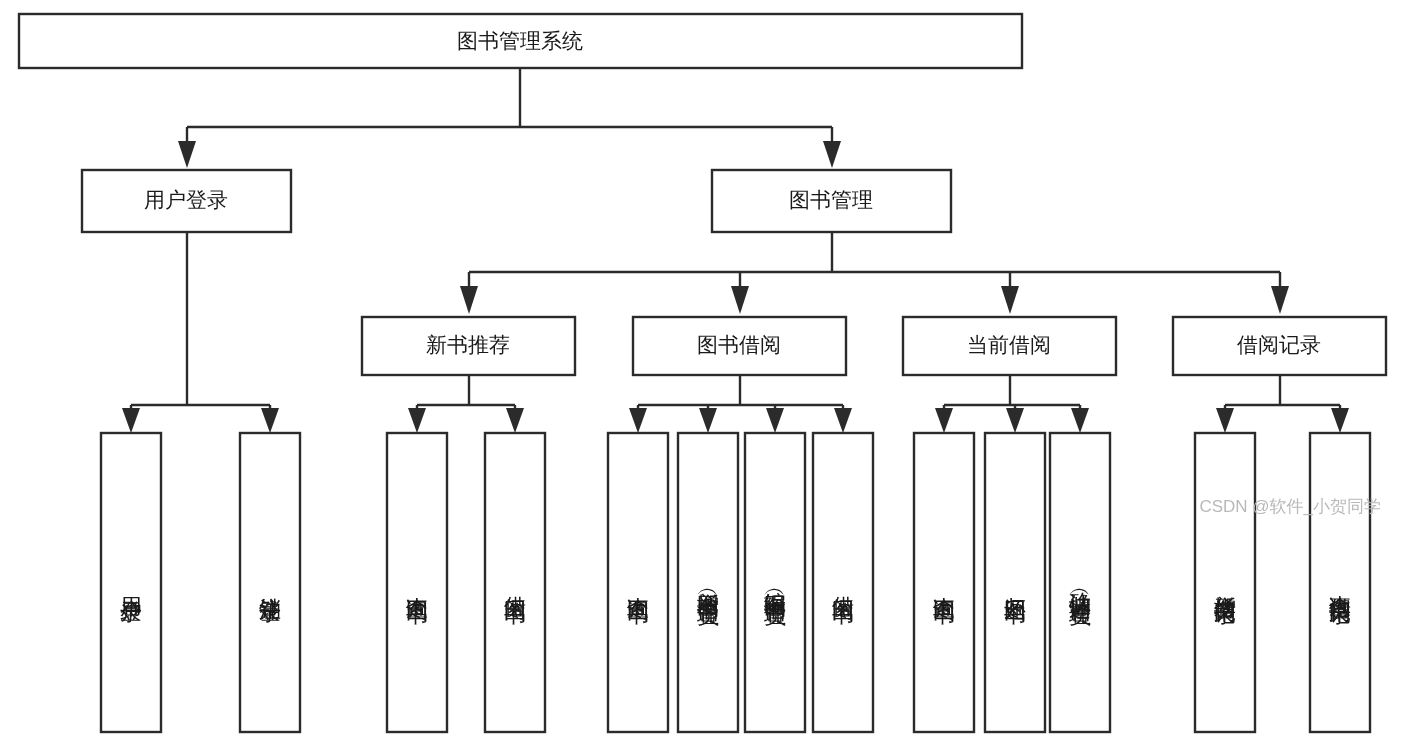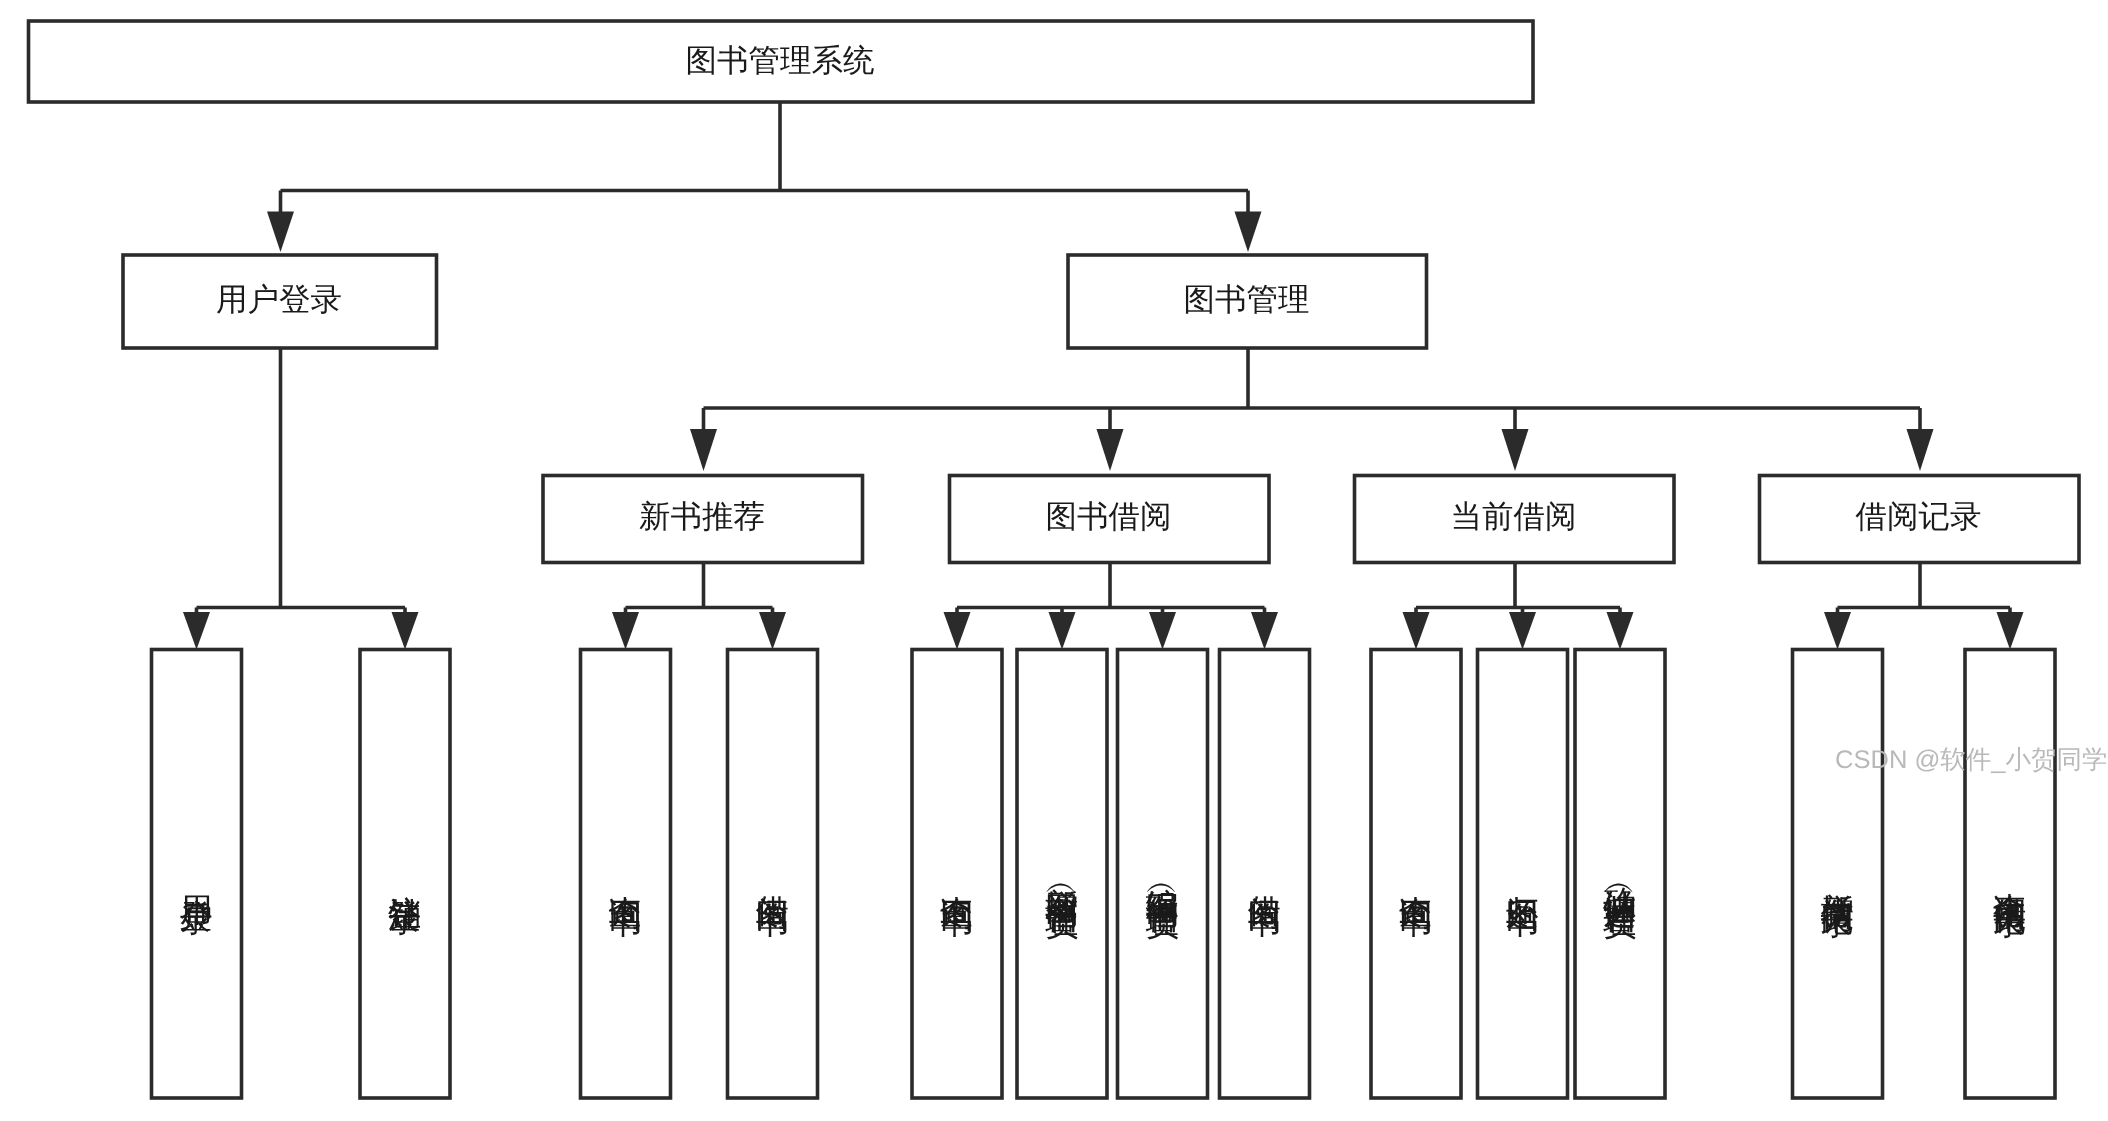--- a/index.html
+++ b/index.html
@@ -59,21 +59,21 @@
     letter-spacing: 2px;
     display: flex;
     align-items: center;
     justify-content: center;
     text-align: center;
     white-space: nowrap;
     user-select: none;
   }
   .watermark {
     position: absolute;
-    right: 0;
+    right: 24px;
     bottom: 6px;
     font-family: "Liberation Sans", "DejaVu Sans", sans-serif;
     font-size: 17px;
     color: #b9b9b9;
     white-space: nowrap;
     user-select: none;
   }
 </style>
 </head>
 <body>

